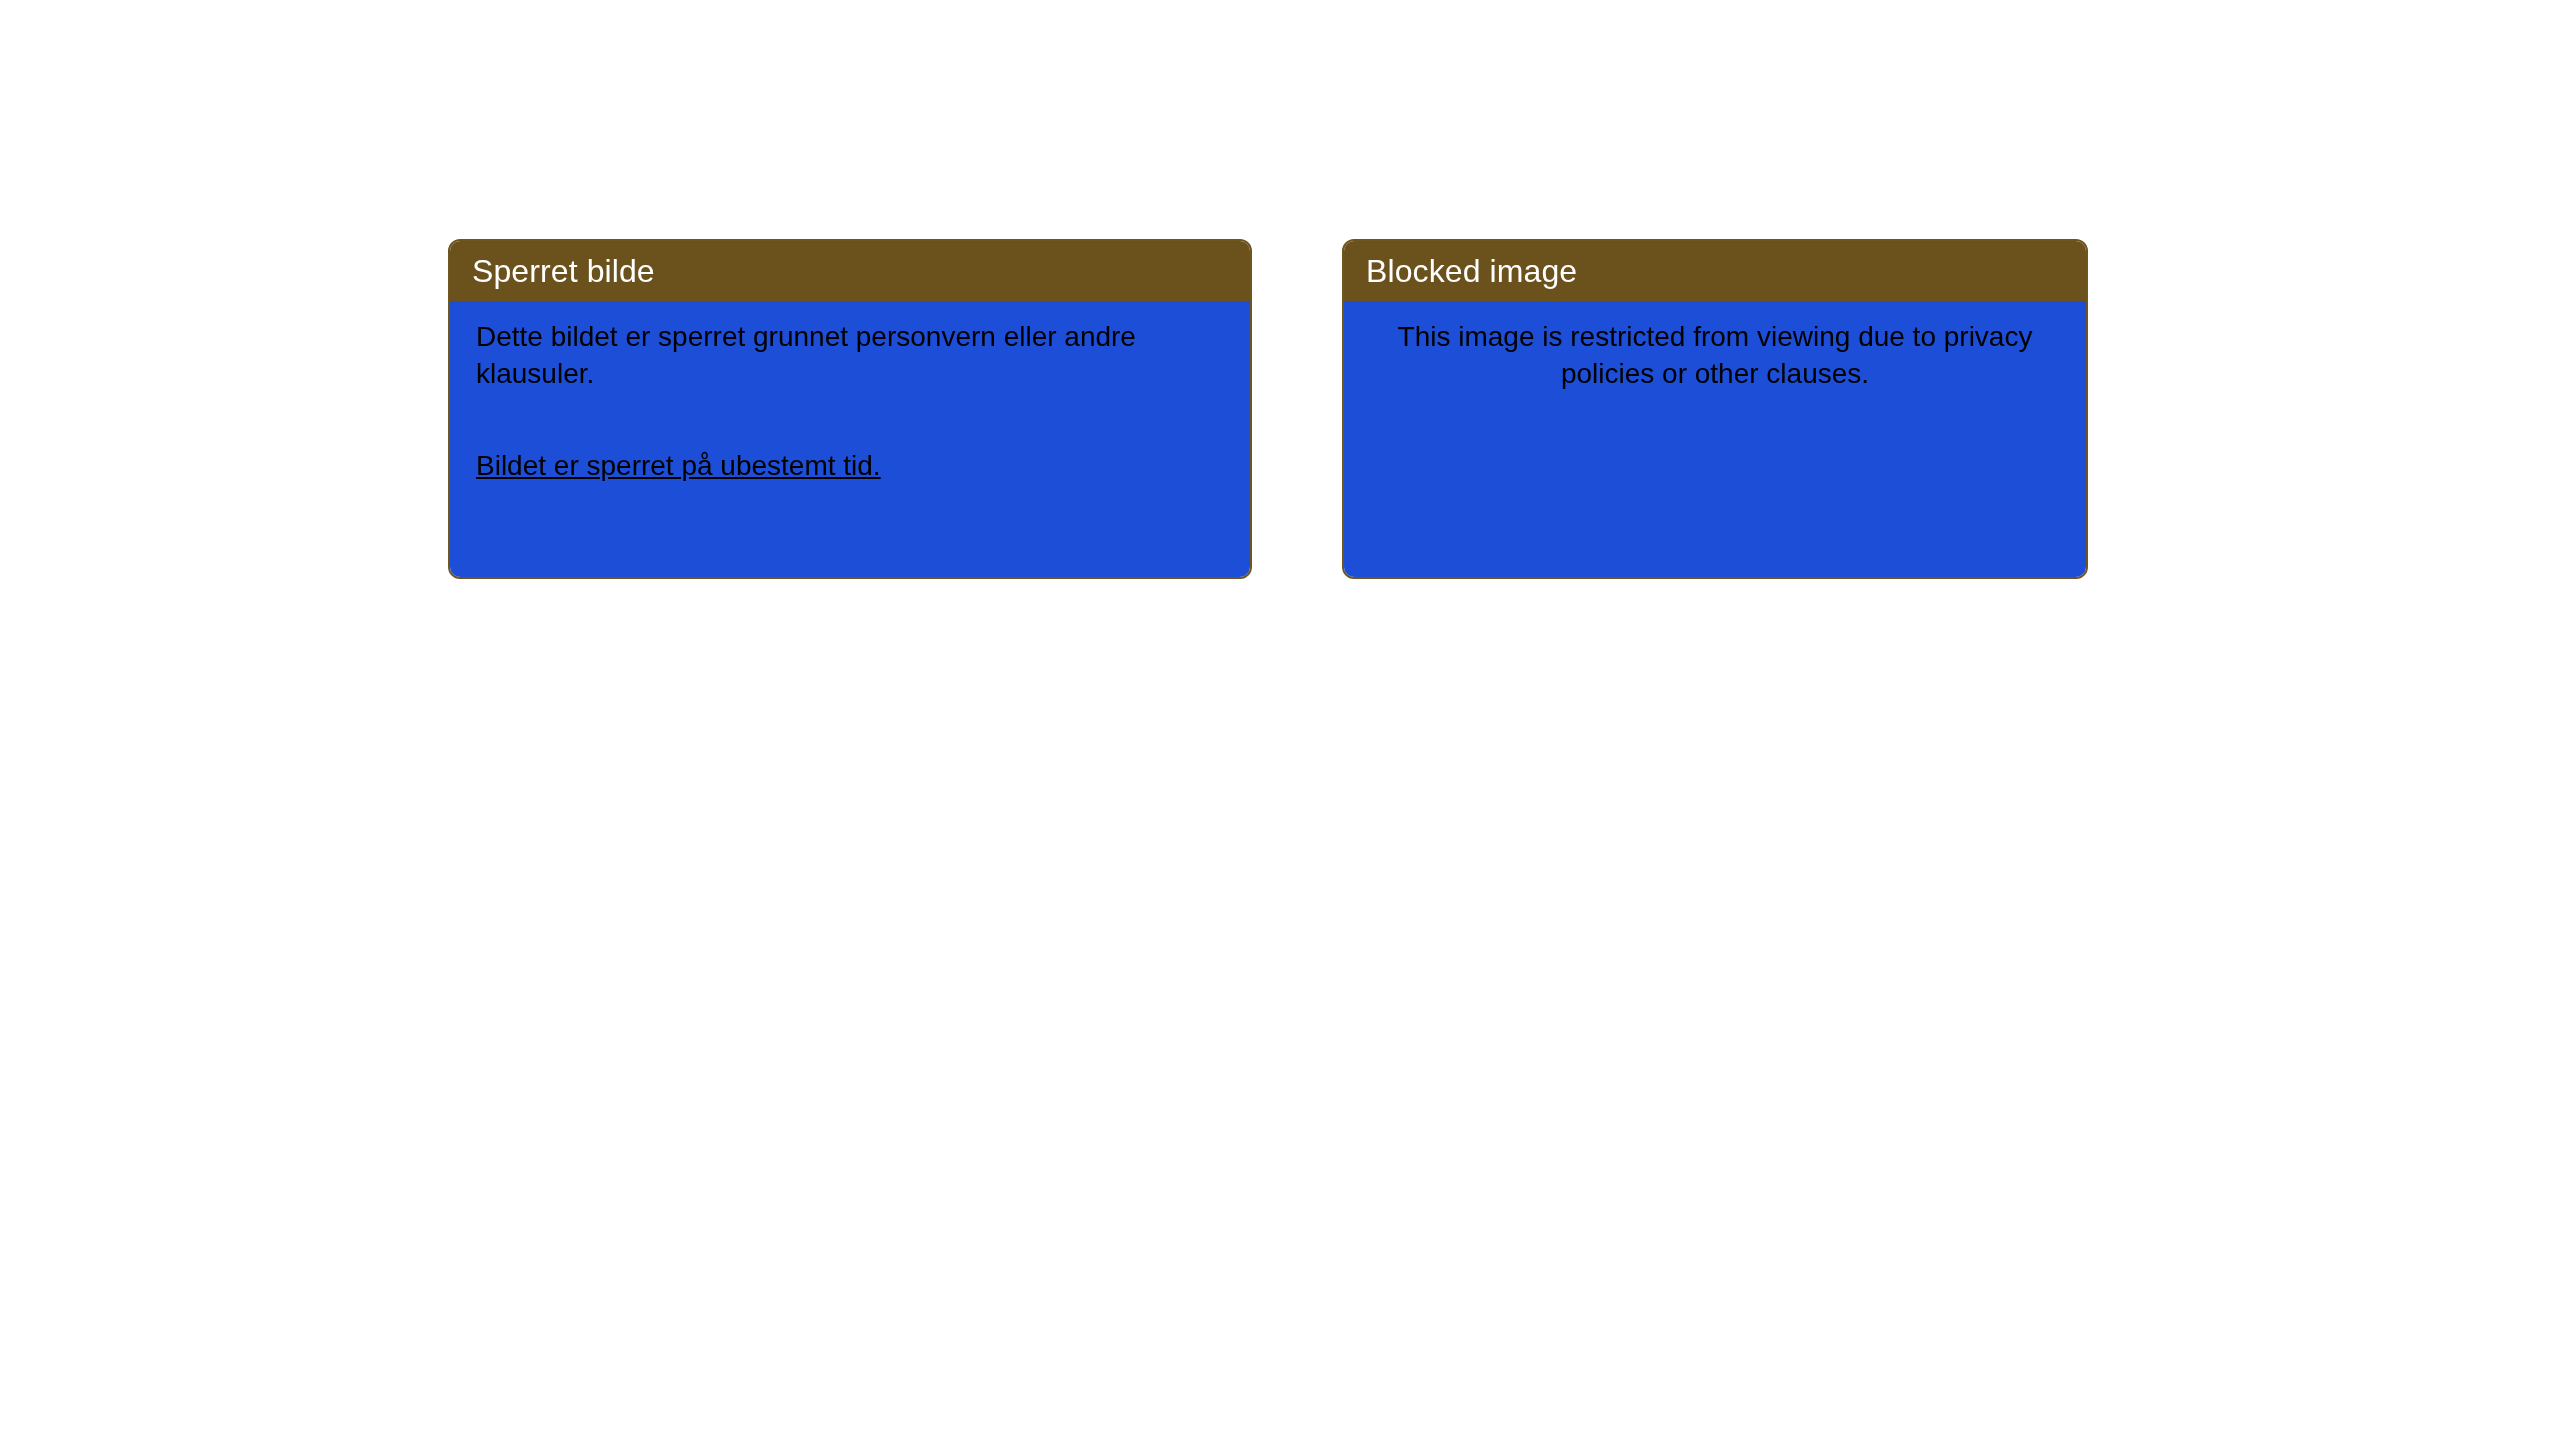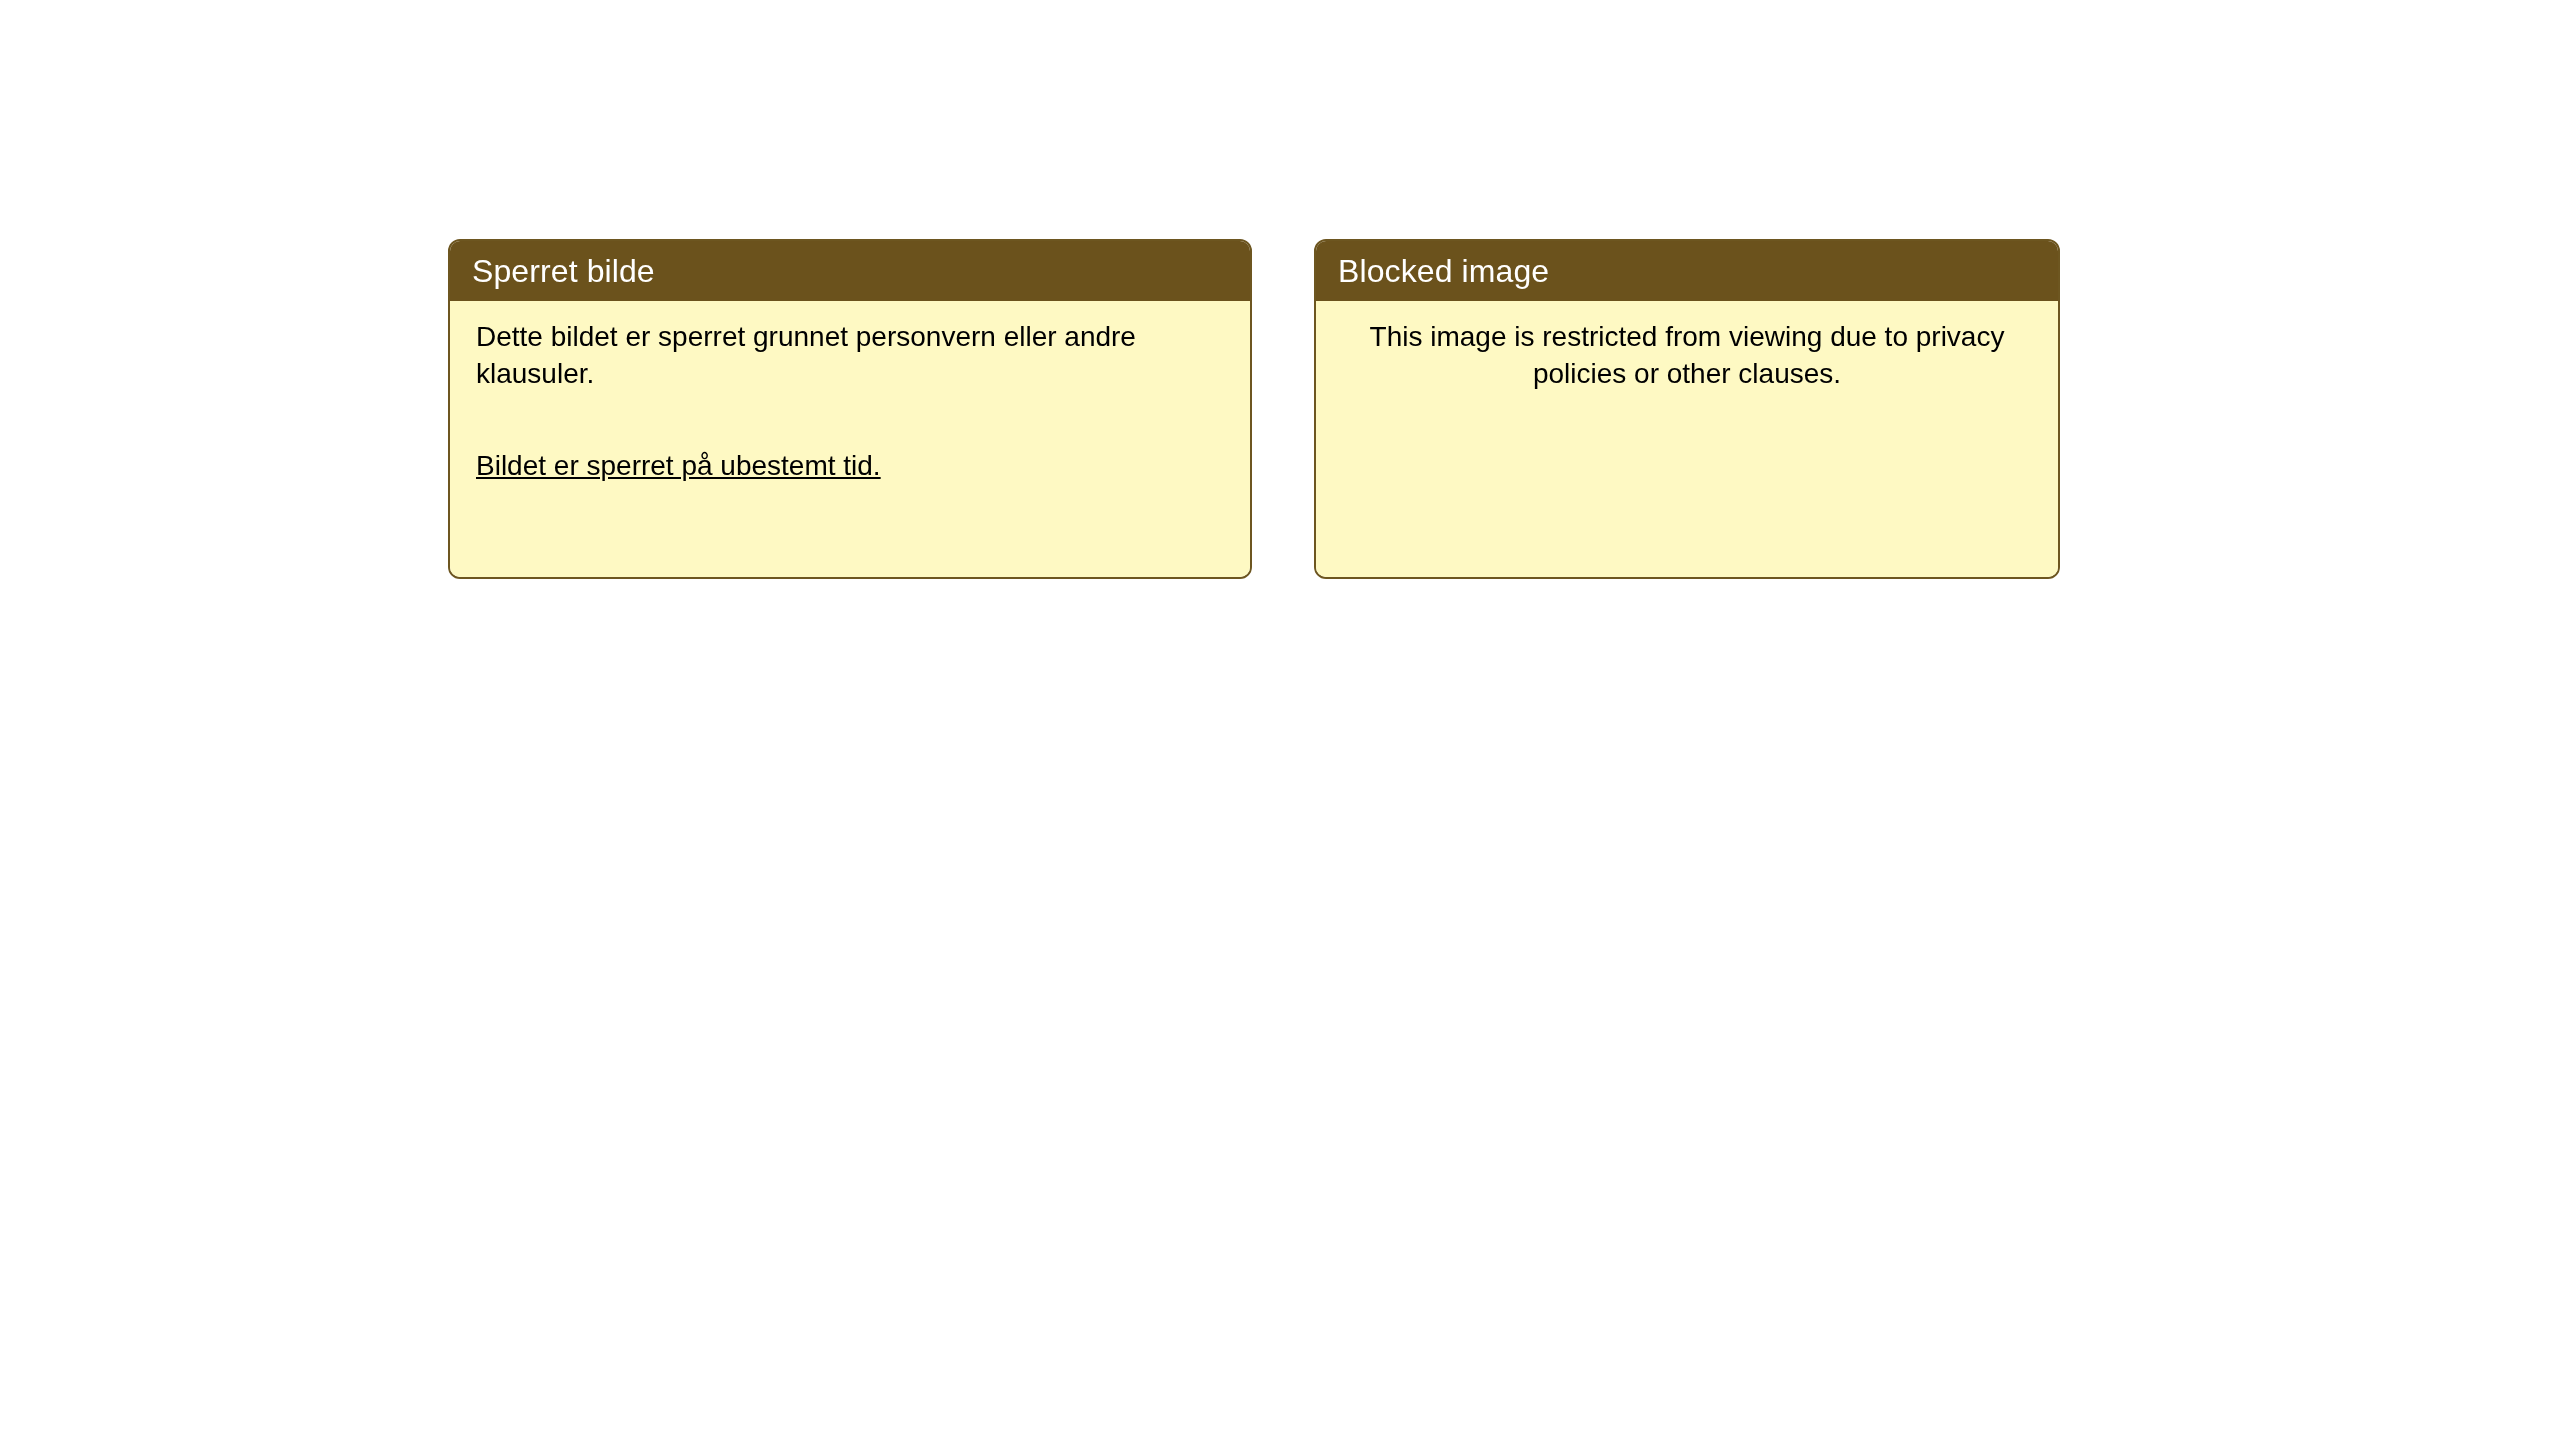--- a/index.html
+++ b/index.html
@@ -24,21 +24,21 @@
     background: #ffffff;
   }
 
   .panels {
     position: absolute;
     left: 448px;
     top: 239px;
     display: flex;
     flex-direction: row;
     align-items: flex-start;
-    gap: 62px;
+    gap: 90px;
   }
 
   .notice-panel {
     box-sizing: border-box;
     background: #ffffff;
     border: 2px solid #6d5620;
     border-radius: 12px;
     overflow: hidden;
     height: 340px;
     display: flex;
@@ -64,21 +64,21 @@
     font-weight: 400;
     line-height: 1;
     letter-spacing: 0.1px;
     white-space: nowrap;
   }
 
   .panel-body {
     flex: 1 1 auto;
     padding: 18px 26px 0 26px;
     box-sizing: border-box;
-    background: #fef9c3;
+    background: #1d4ed8;
   }
 
   .panel-paragraph {
     color: #000000;
     font-size: 28px;
     line-height: 1.31;
     margin: 0;
     font-weight: 400;
   }
 

